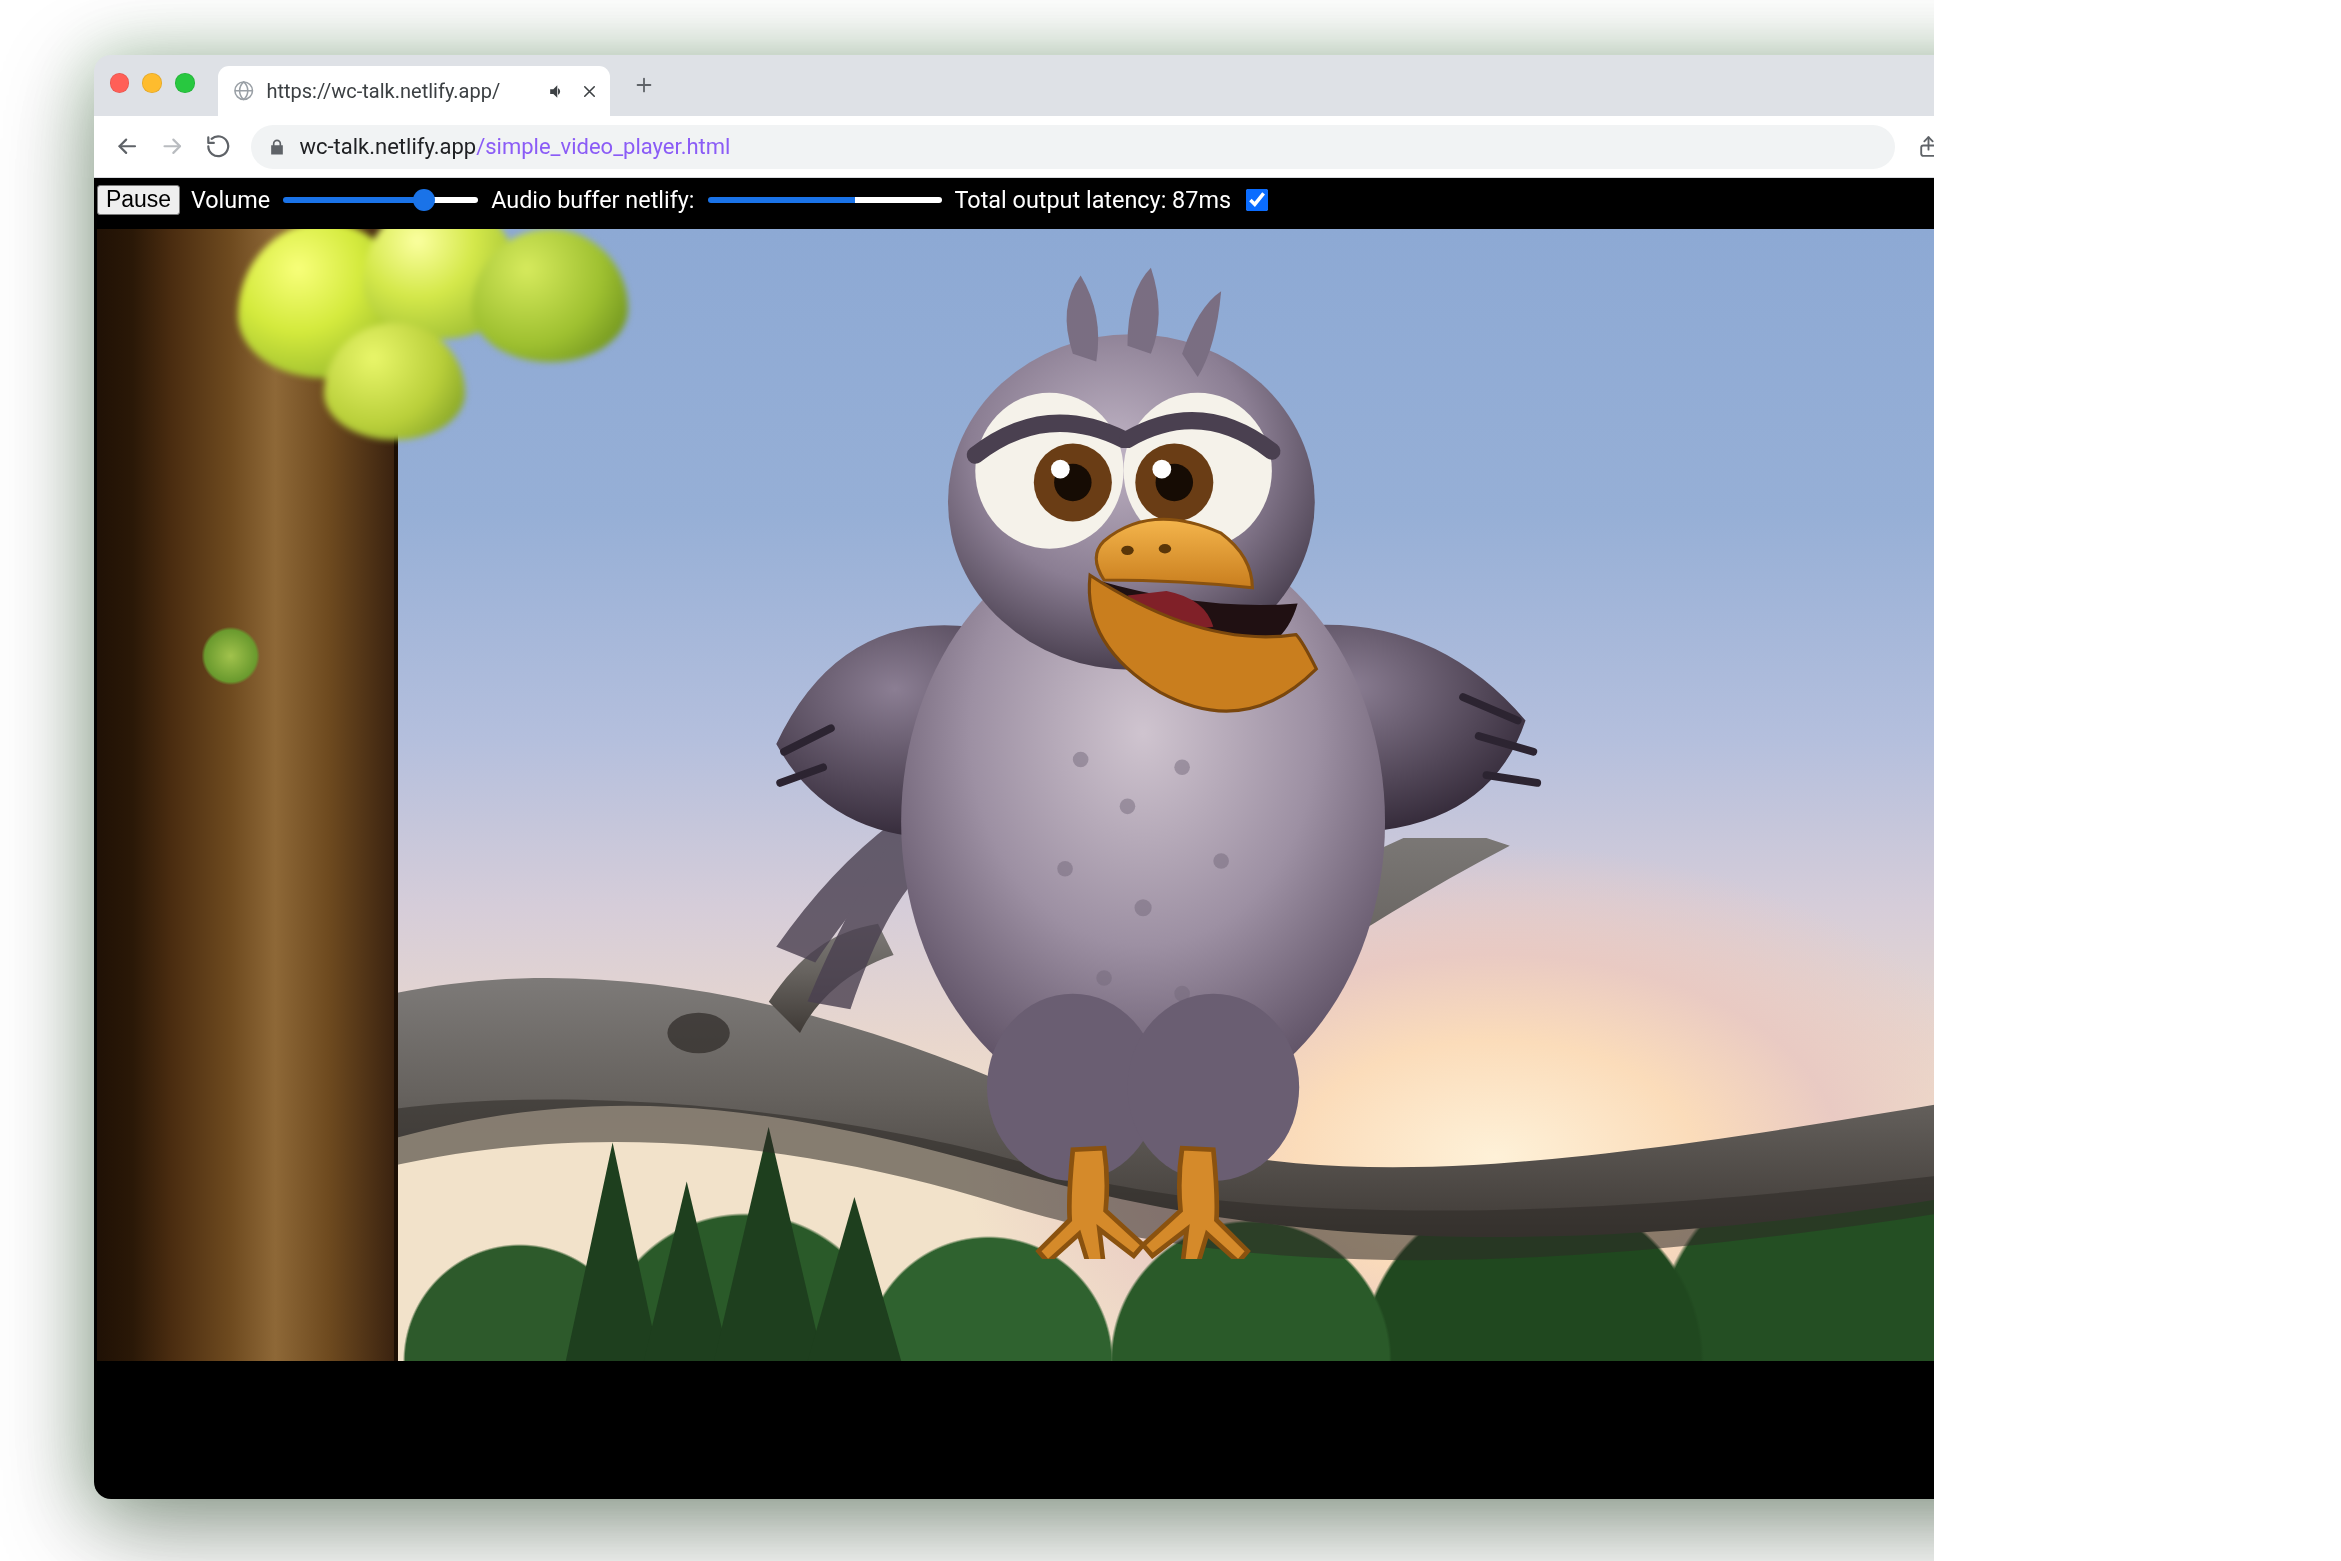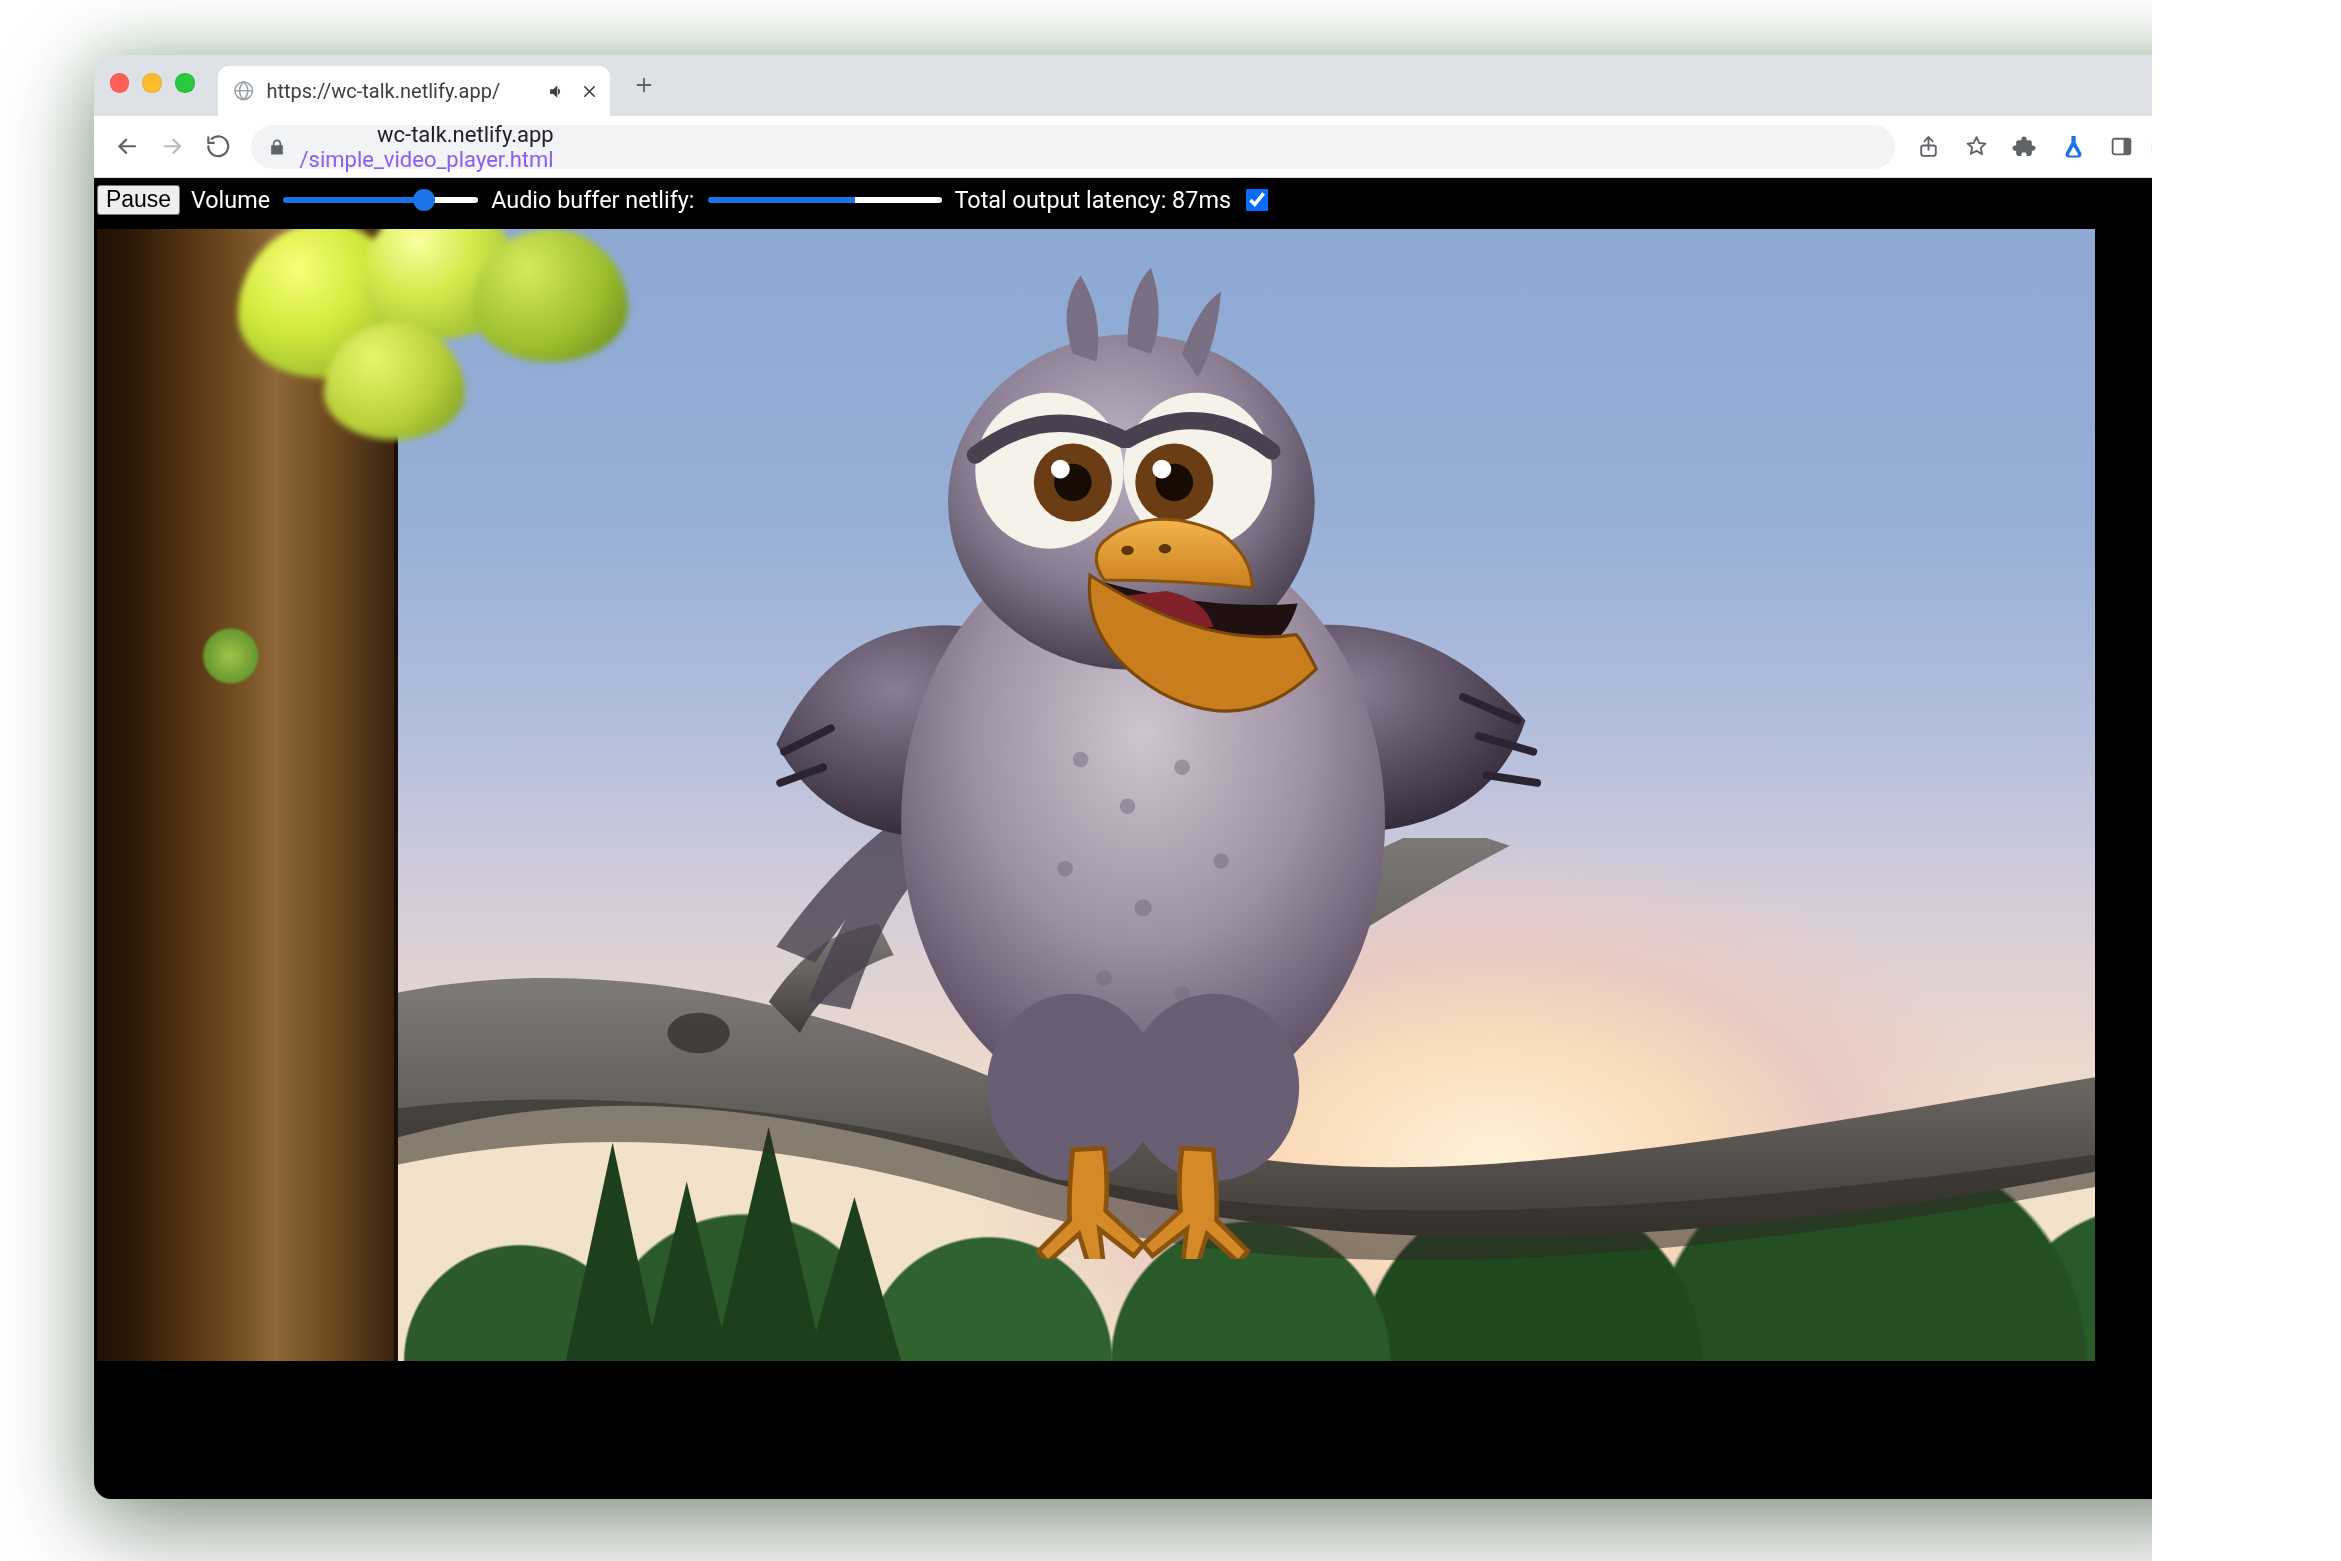--- a/index.html
+++ b/index.html
@@ -17,21 +17,21 @@
   }
 
   html, body {
     margin: 0;
     padding: 0;
     background: transparent;
     font-family: -apple-system, BlinkMacSystemFont, "Segoe UI", Roboto, Helvetica, Arial, sans-serif;
   }
 
   .stage {
-    width: 2152px;
+    width: 1934px;
     height: 1561px;
     position: relative;
     background: transparent;
     overflow: hidden;
   }
 
   
   .window-wrap {
     position: absolute;
     top: 55px;
@@ -157,22 +157,21 @@
     align-items: center;
     padding: 0 15.6px;
     gap: 12.5px;
     margin: 0 7.8px;
   }
   .omnibox .lock { width: 20px; height: 20px; color: var(--icon-color); }
   .omnibox .url {
     font-size: 22px;
     color: #202124;
     display: flex;
-    align-items: flex-end;
-    flex-direction: column;
+    align-items: center;
   }
   .omnibox .url .host { color: #202124; }
   .omnibox .url .path { color: #8b5cf6; }
 
   .toolbar-right {
     display: flex;
     align-items: center;
     gap: 9.4px;
   }
   .toolbar-right .tool-icon svg { width: 25px; height: 25px; }

